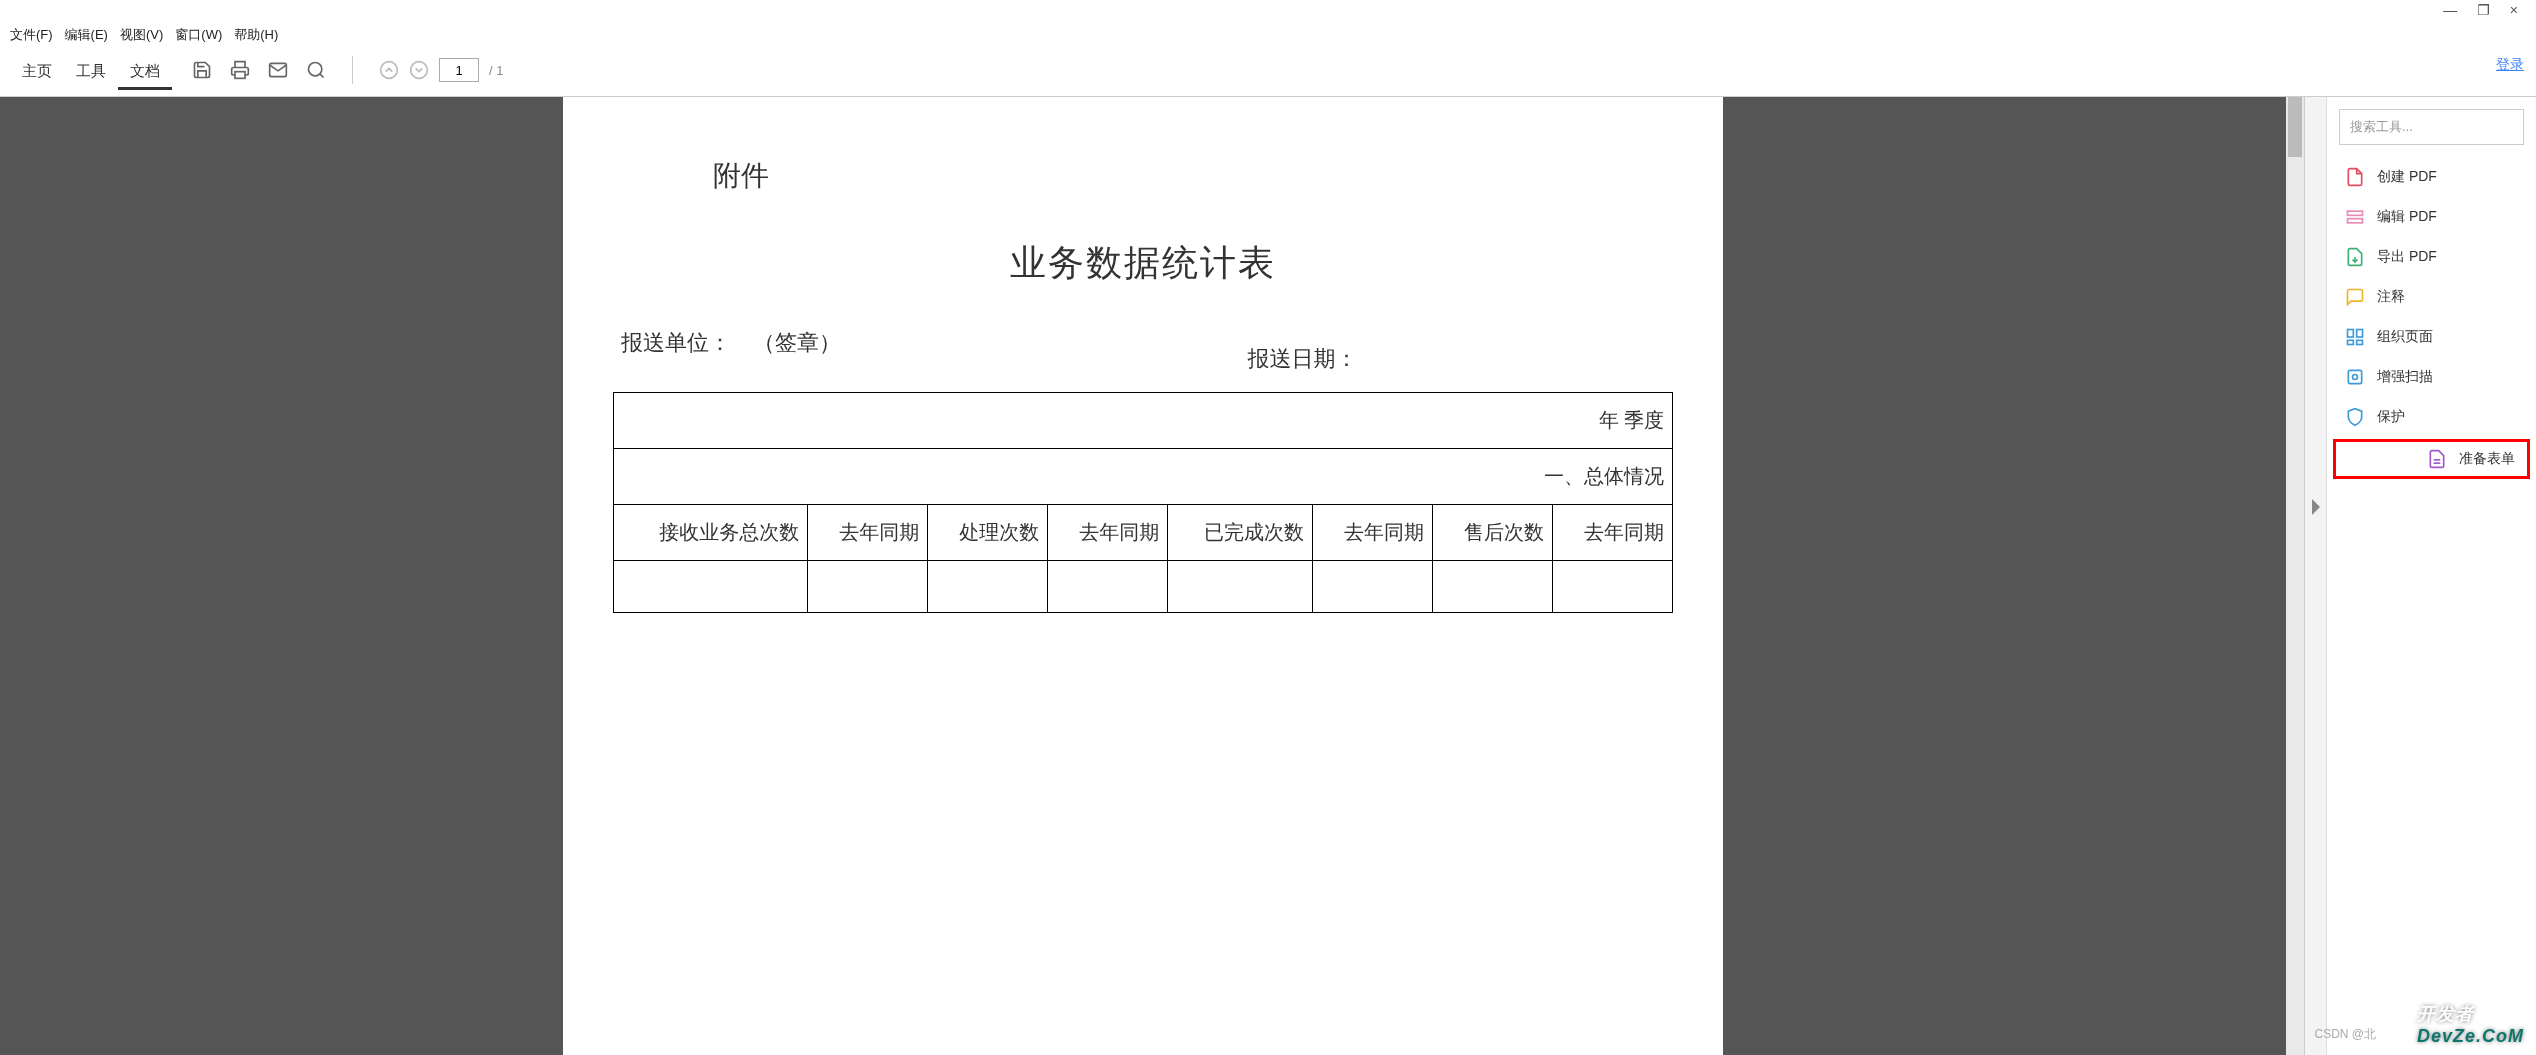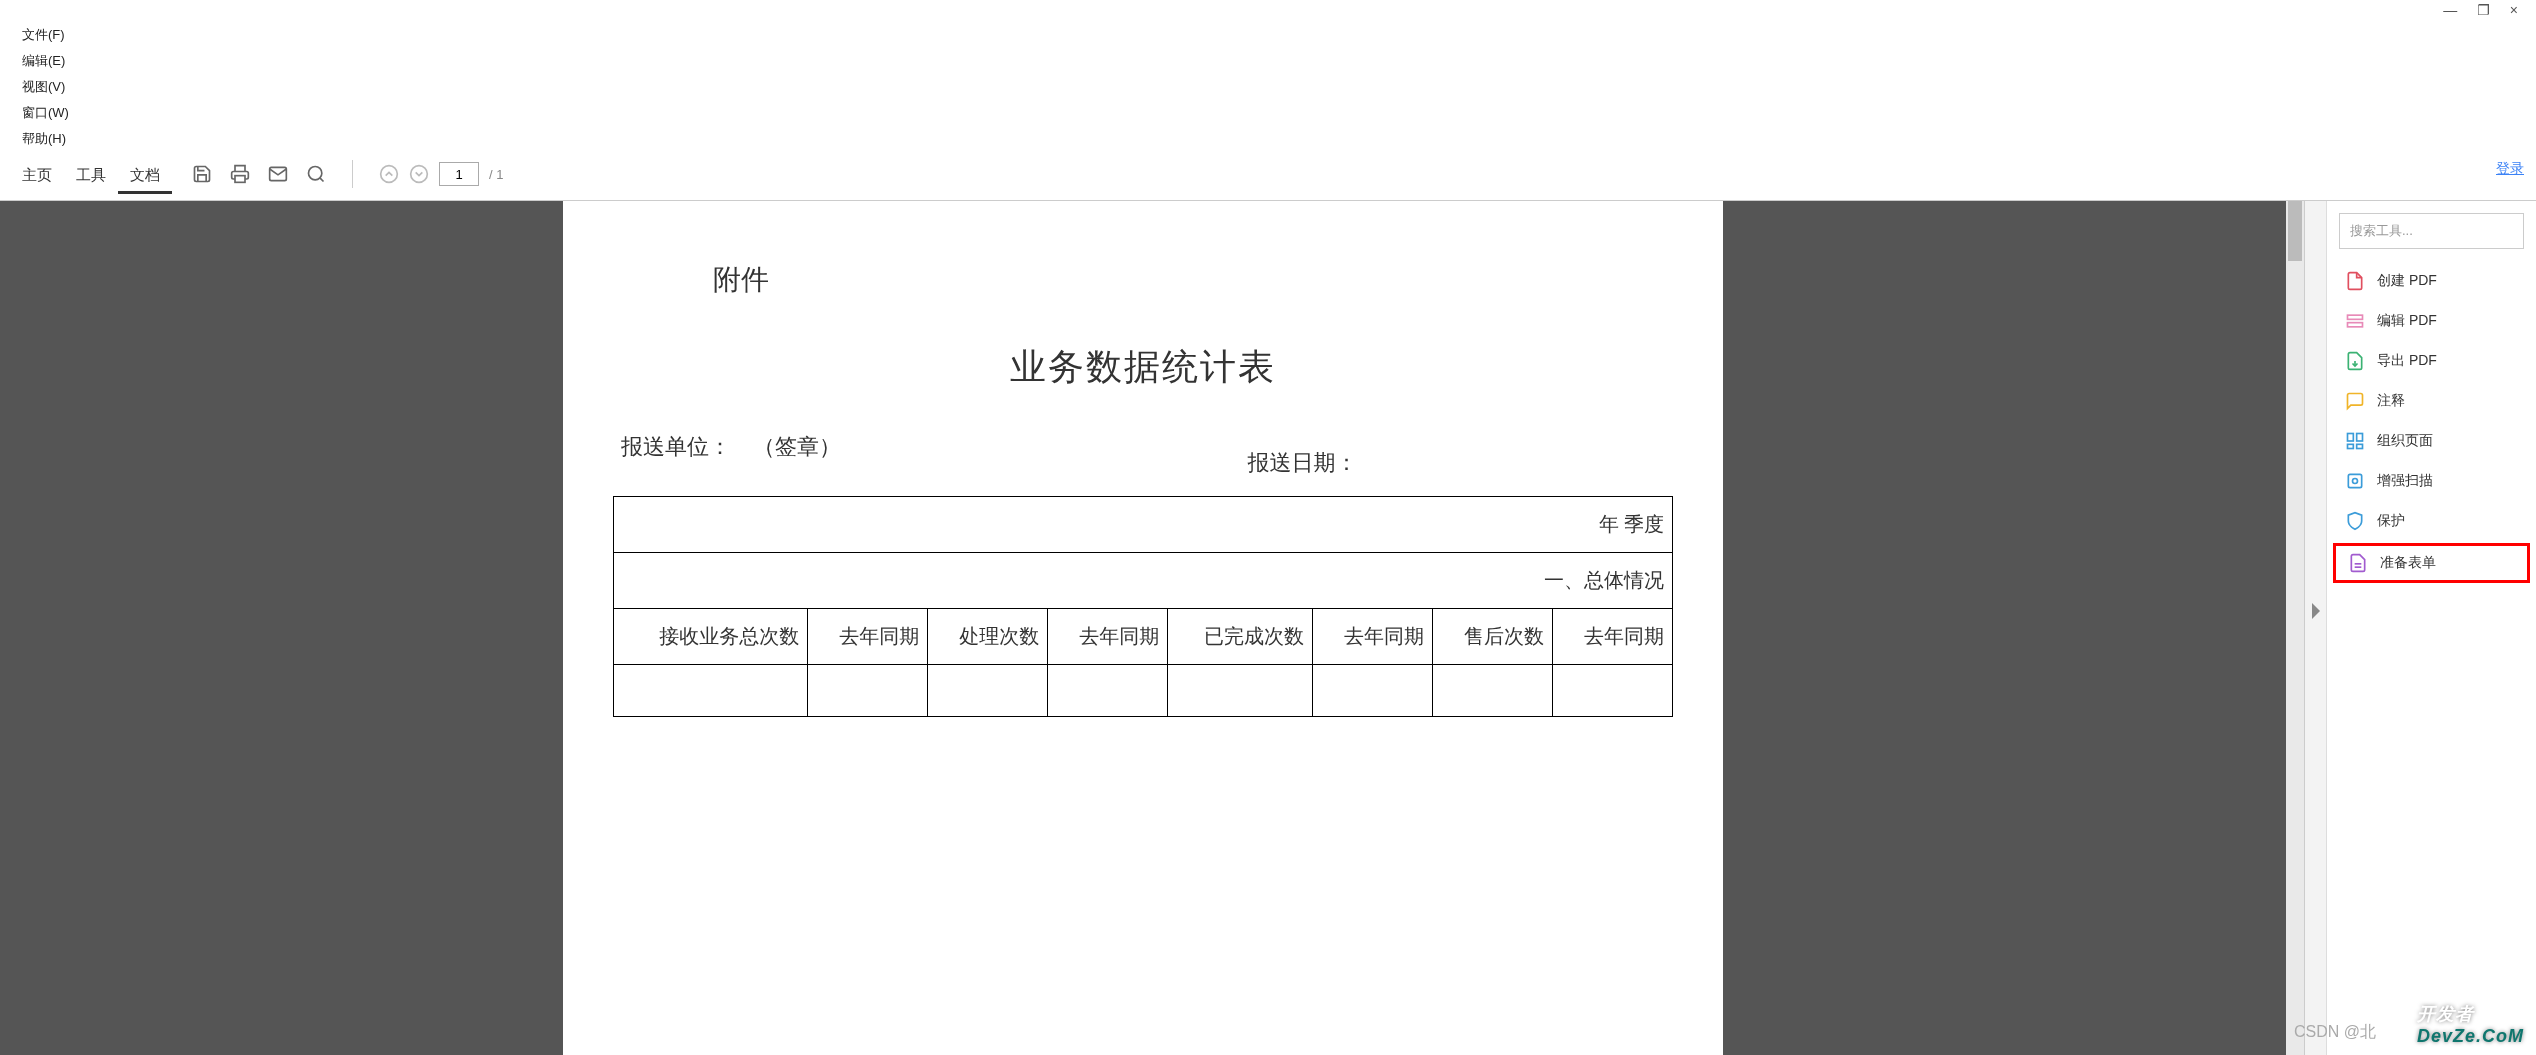--- a/index.html
+++ b/index.html
@@ -1,21 +1,21 @@
 <!DOCTYPE html>
 <html><head>
   <meta charset="utf-8">
   <style>
     * { margin: 0; padding: 0; box-sizing: border-box; }
     body { font-family: "Microsoft YaHei", "SimSun", sans-serif; font-size: 13px; background: #fff; color: #333; overflow: hidden; }
     
     .window-controls { display: flex; justify-content: flex-end; padding: 2px 8px; font-size: 14px; color: #555; }
     .window-controls span { padding: 0 10px; cursor: pointer; }
     
-    .menubar { display: flex; gap: 4px; padding: 4px 18px; font-size: 13px; color: #222; flex-direction: column; }
+    .menubar { display: flex; gap: 4px; padding: 4px 6px; font-size: 13px; color: #222; }
     .menubar .menu-item { padding: 2px 4px; cursor: pointer; }
     
     .toolbar { display: flex; align-items: flex-start; padding: 6px 10px; border-bottom: 1px solid #ccc; }
     .toolbar-tab { padding: 6px 12px; font-size: 15px; color: #333; cursor: pointer; }
     .toolbar-tab.active { border-bottom: 3px solid #333; font-weight: 500; }
     .toolbar-icons { display: flex; align-items: center; gap: 18px; margin-left: 20px; color: #555; }
     .toolbar-divider { width: 1px; height: 28px; background: #ccc; margin: 0 8px; }
     .page-nav { display: flex; align-items: center; gap: 10px; }
     .page-input { width: 40px; height: 24px; text-align: center; border: 1px solid #aaa; font-size: 13px; }
     .page-total { color: #888; }
@@ -38,28 +38,28 @@
     .scroll-track { width: 18px; background: #e9e9e9; position: relative; }
     .scroll-thumb { position: absolute; top: 0; left: 2px; right: 2px; height: 60px; background: #bbb; }
     
     .side-bar { width: 22px; background: #f3f3f3; border-left: 1px solid #ccc; display: flex; flex-direction: column; align-items: center; padding-top: 400px; }
     .side-collapse { color: #888; cursor: pointer; }
     
     .tools-panel { width: 210px; background: #fff; border-left: 1px solid #ddd; }
     .search-tools { margin: 12px; padding: 8px 10px; border: 1px solid #ccc; font-size: 13px; color: #999; }
     .tool-list { margin-top: 12px; }
     .tool-item { display: flex; align-items: center; gap: 12px; padding: 10px 18px; font-size: 14px; cursor: pointer; }
-    .tool-item.highlighted { border: 3px solid #ff0000; margin: 2px 6px; padding: 7px 12px; }
+    .tool-item.highlighted { border: 3px solid #ff0000; margin: 2px 6px; padding: 7px 12px; justify-content: flex-end; }
     .tool-icon { width: 20px; height: 20px; display: inline-flex; align-items: center; justify-content: center; }
     
     svg { display: block; }
     
     .watermark { position: fixed; bottom: 8px; right: 12px; font-size: 18px; font-weight: bold; color: #fff; text-shadow: 0 0 4px rgba(0,0,0,0.5); letter-spacing: 1px; font-style: italic; }
     .watermark .alt { color: #0f766e; }
-    .csdn-mark { position: fixed; bottom: 12px; right: 160px; font-size: 16px; color: #aaa; }
+    .csdn-mark { position: fixed; bottom: 12px; right: 160px; font-size: 12px; color: #aaa; }
   </style>
 </head>
 <body>
 
 <div class="window-controls">
   <span>—</span>
   <span>❐</span>
   <span>×</span>
 </div>
 

